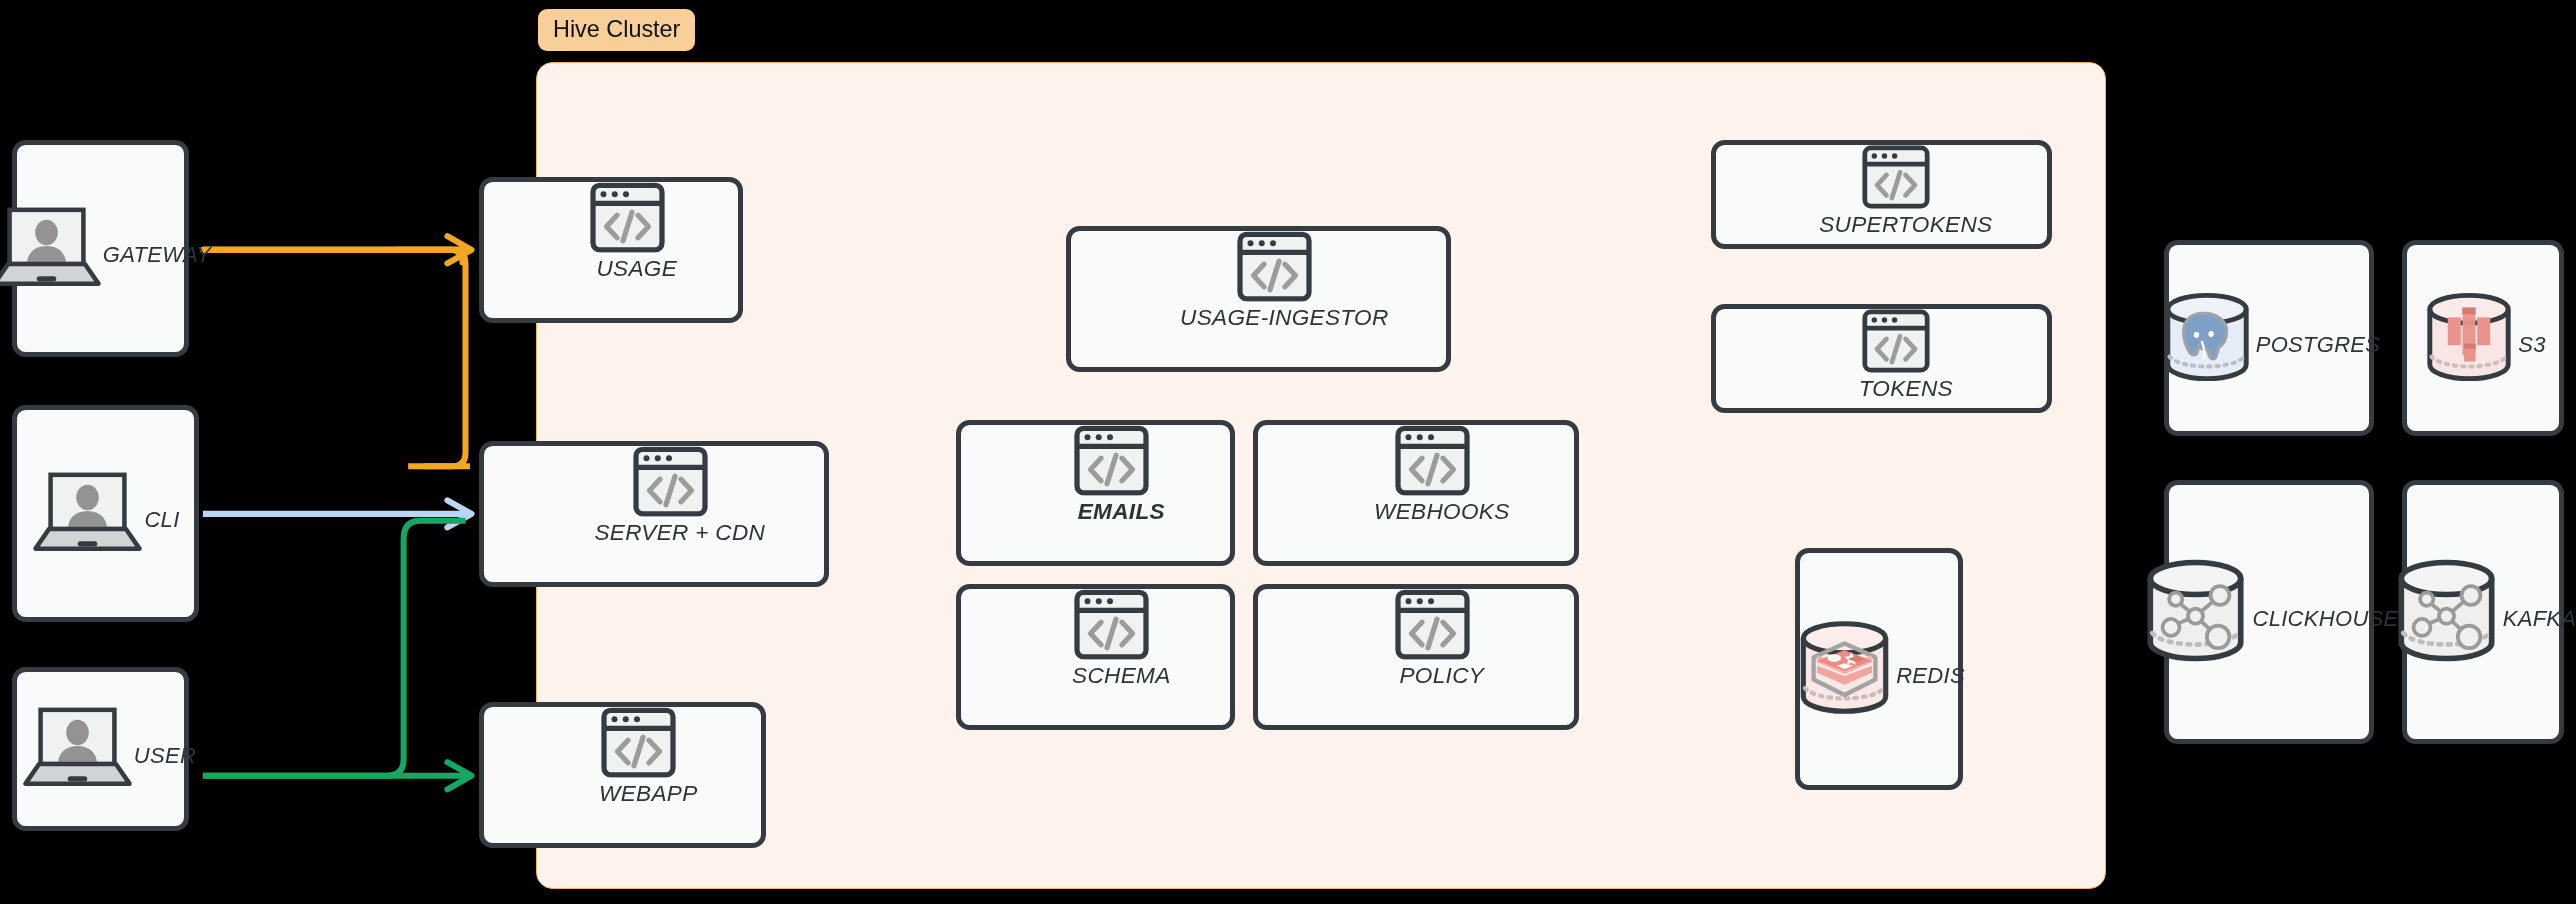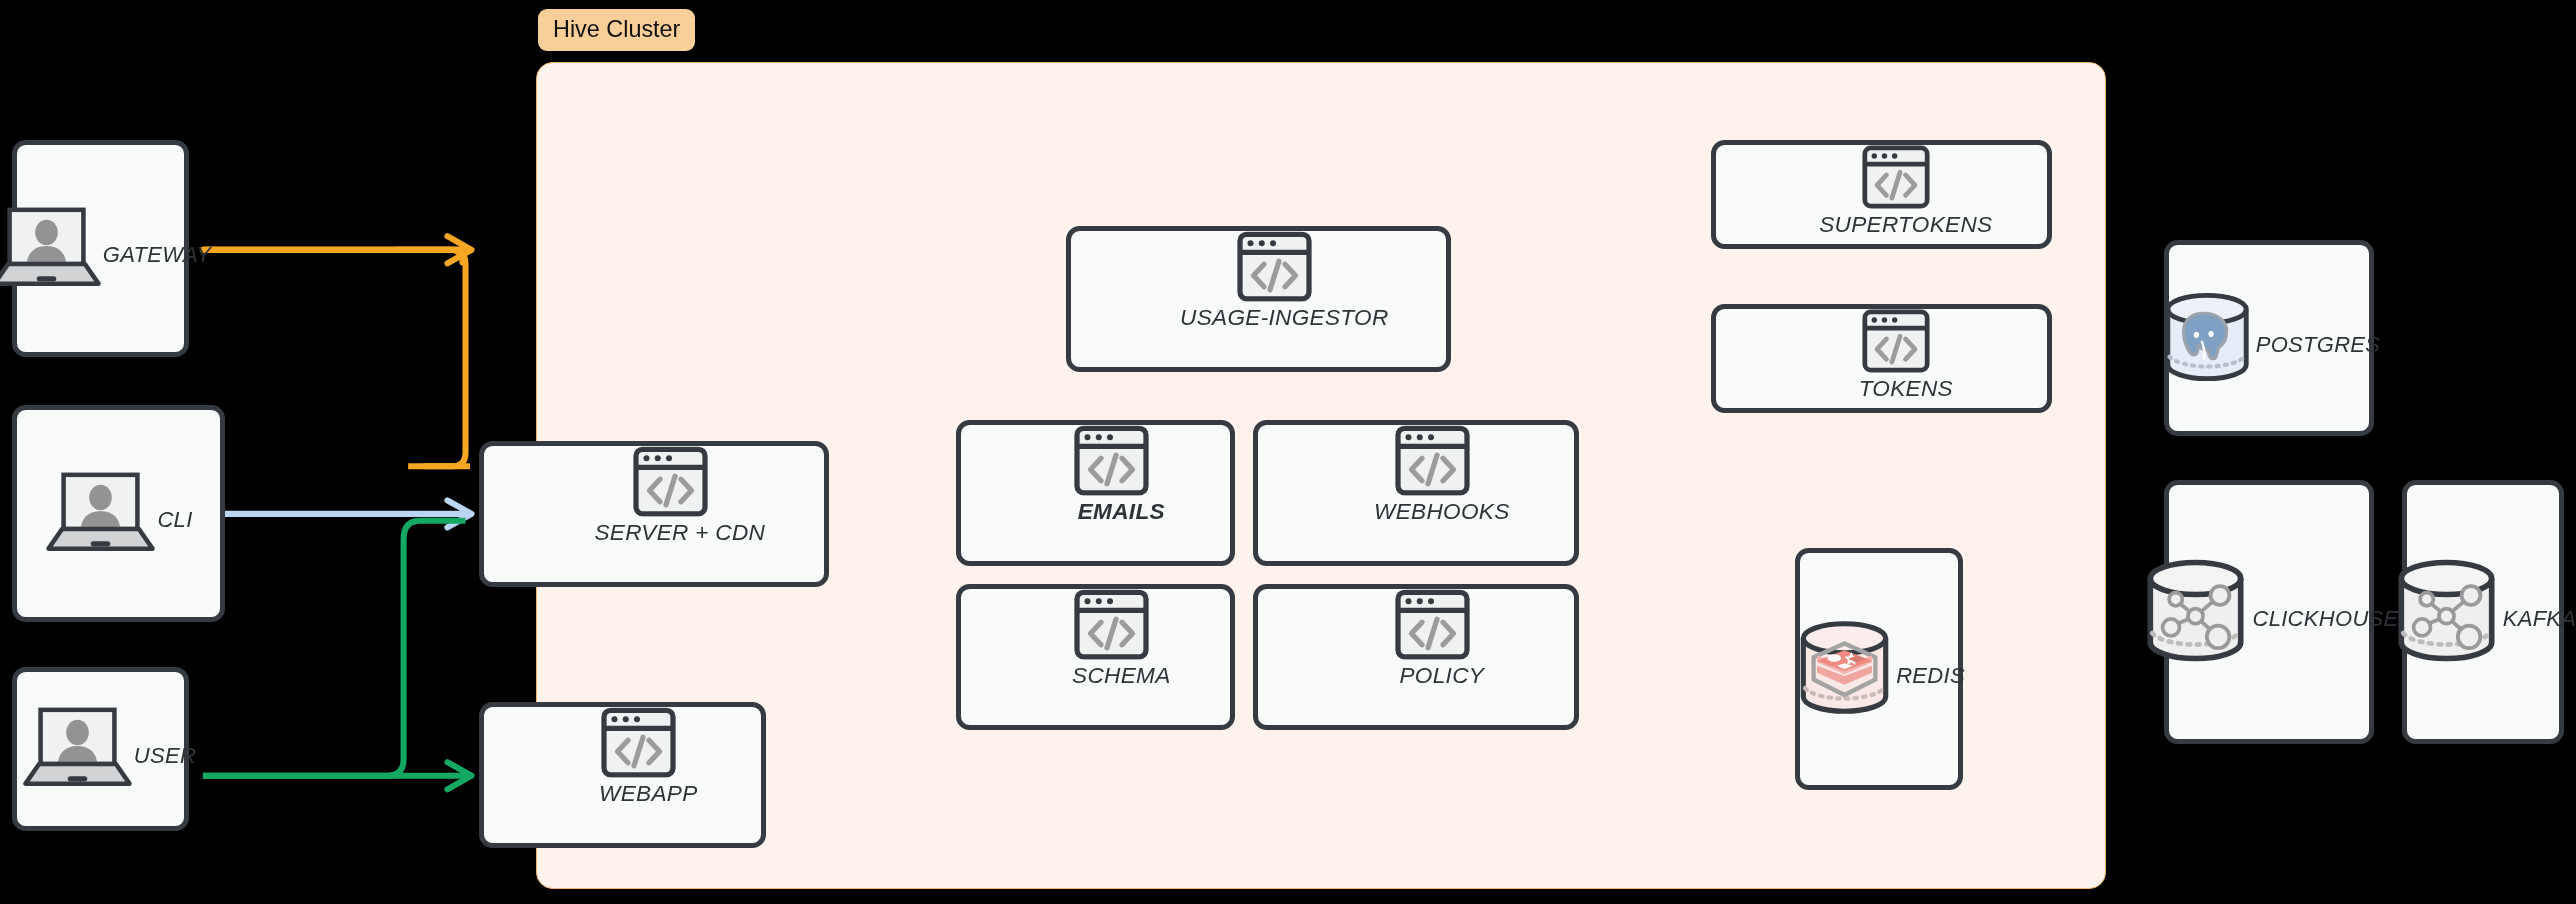--- a/index.html
+++ b/index.html
@@ -202,38 +202,46 @@
 
   <div class="node stack" style="left:12px; top:140px; width:177px; height:217px;">
     <span class="icon-wrap">
       <svg width="113" height="85" viewBox="0 0 150 112">
           <use href="#sym-laptop-user"></use>
         </svg>
     </span>
     <span class="node-label">GATEWAY</span>
   </div>
 
-  <div class="node stack" style="left:12px; top:405px; width:213px; height:217px;">
+  <div class="node stack" style="left:12px; top:405px; width:187px; height:217px;">
     <span class="icon-wrap">
       <svg width="113" height="85" viewBox="0 0 150 112">
           <use href="#sym-laptop-user"></use>
         </svg>
     </span>
     <span class="node-label">CLI</span>
   </div>
 
   <div class="node stack" style="left:12px; top:667px; width:177px; height:164px;padding-left:16px;">
     <span class="icon-wrap">
       <svg width="113" height="85" viewBox="0 0 150 112">
           <use href="#sym-laptop-user"></use>
         </svg>
     </span>
     <span class="node-label">USER</span>
   </div>
 
+  <div class="node svc" style="left:479px; top:177px; width:264px; height:146px; padding-left:32px;">
+    <span class="icon-wrap">
+      <svg width="75" height="71" viewBox="0 0 100 94">
+          <use href="#sym-code-window"></use>
+        </svg>
+    </span>
+    <span class="node-label">USAGE</span>
+  </div>
 
   <div class="node svc" style="left:479px; top:441px; width:350px; height:146px; padding-left:32px;">
     <span class="icon-wrap">
       <svg width="75" height="71" viewBox="0 0 100 94">
           <use href="#sym-code-window"></use>
         </svg>
     </span>
     <span class="node-label">SERVER + CDN</span>
   </div>
 
@@ -320,20 +328,28 @@
 
   <div class="node stack" style="left:2164px; top:240px; width:210px; height:196px;">
     <span class="icon-wrap">
       <svg width="98" height="98" viewBox="0 0 130 130">
           <use href="#sym-db-postgres"></use>
         </svg>
     </span>
     <span class="node-label">POSTGRES</span>
   </div>
 
+  <div class="node stack" style="left:2402px; top:240px; width:162px; height:196px;">
+    <span class="icon-wrap">
+      <svg width="98" height="98" viewBox="0 0 130 130">
+          <use href="#sym-db-s3"></use>
+        </svg>
+    </span>
+    <span class="node-label">S3</span>
+  </div>
 
   <div class="node stack" style="left:2164px; top:480px; width:210px; height:264px;">
     <span class="icon-wrap">
       <svg width="113" height="113" viewBox="0 0 150 150">
           <use href="#sym-db-cluster"></use>
         </svg>
     </span>
     <span class="node-label">CLICKHOUSE</span>
   </div>
 

